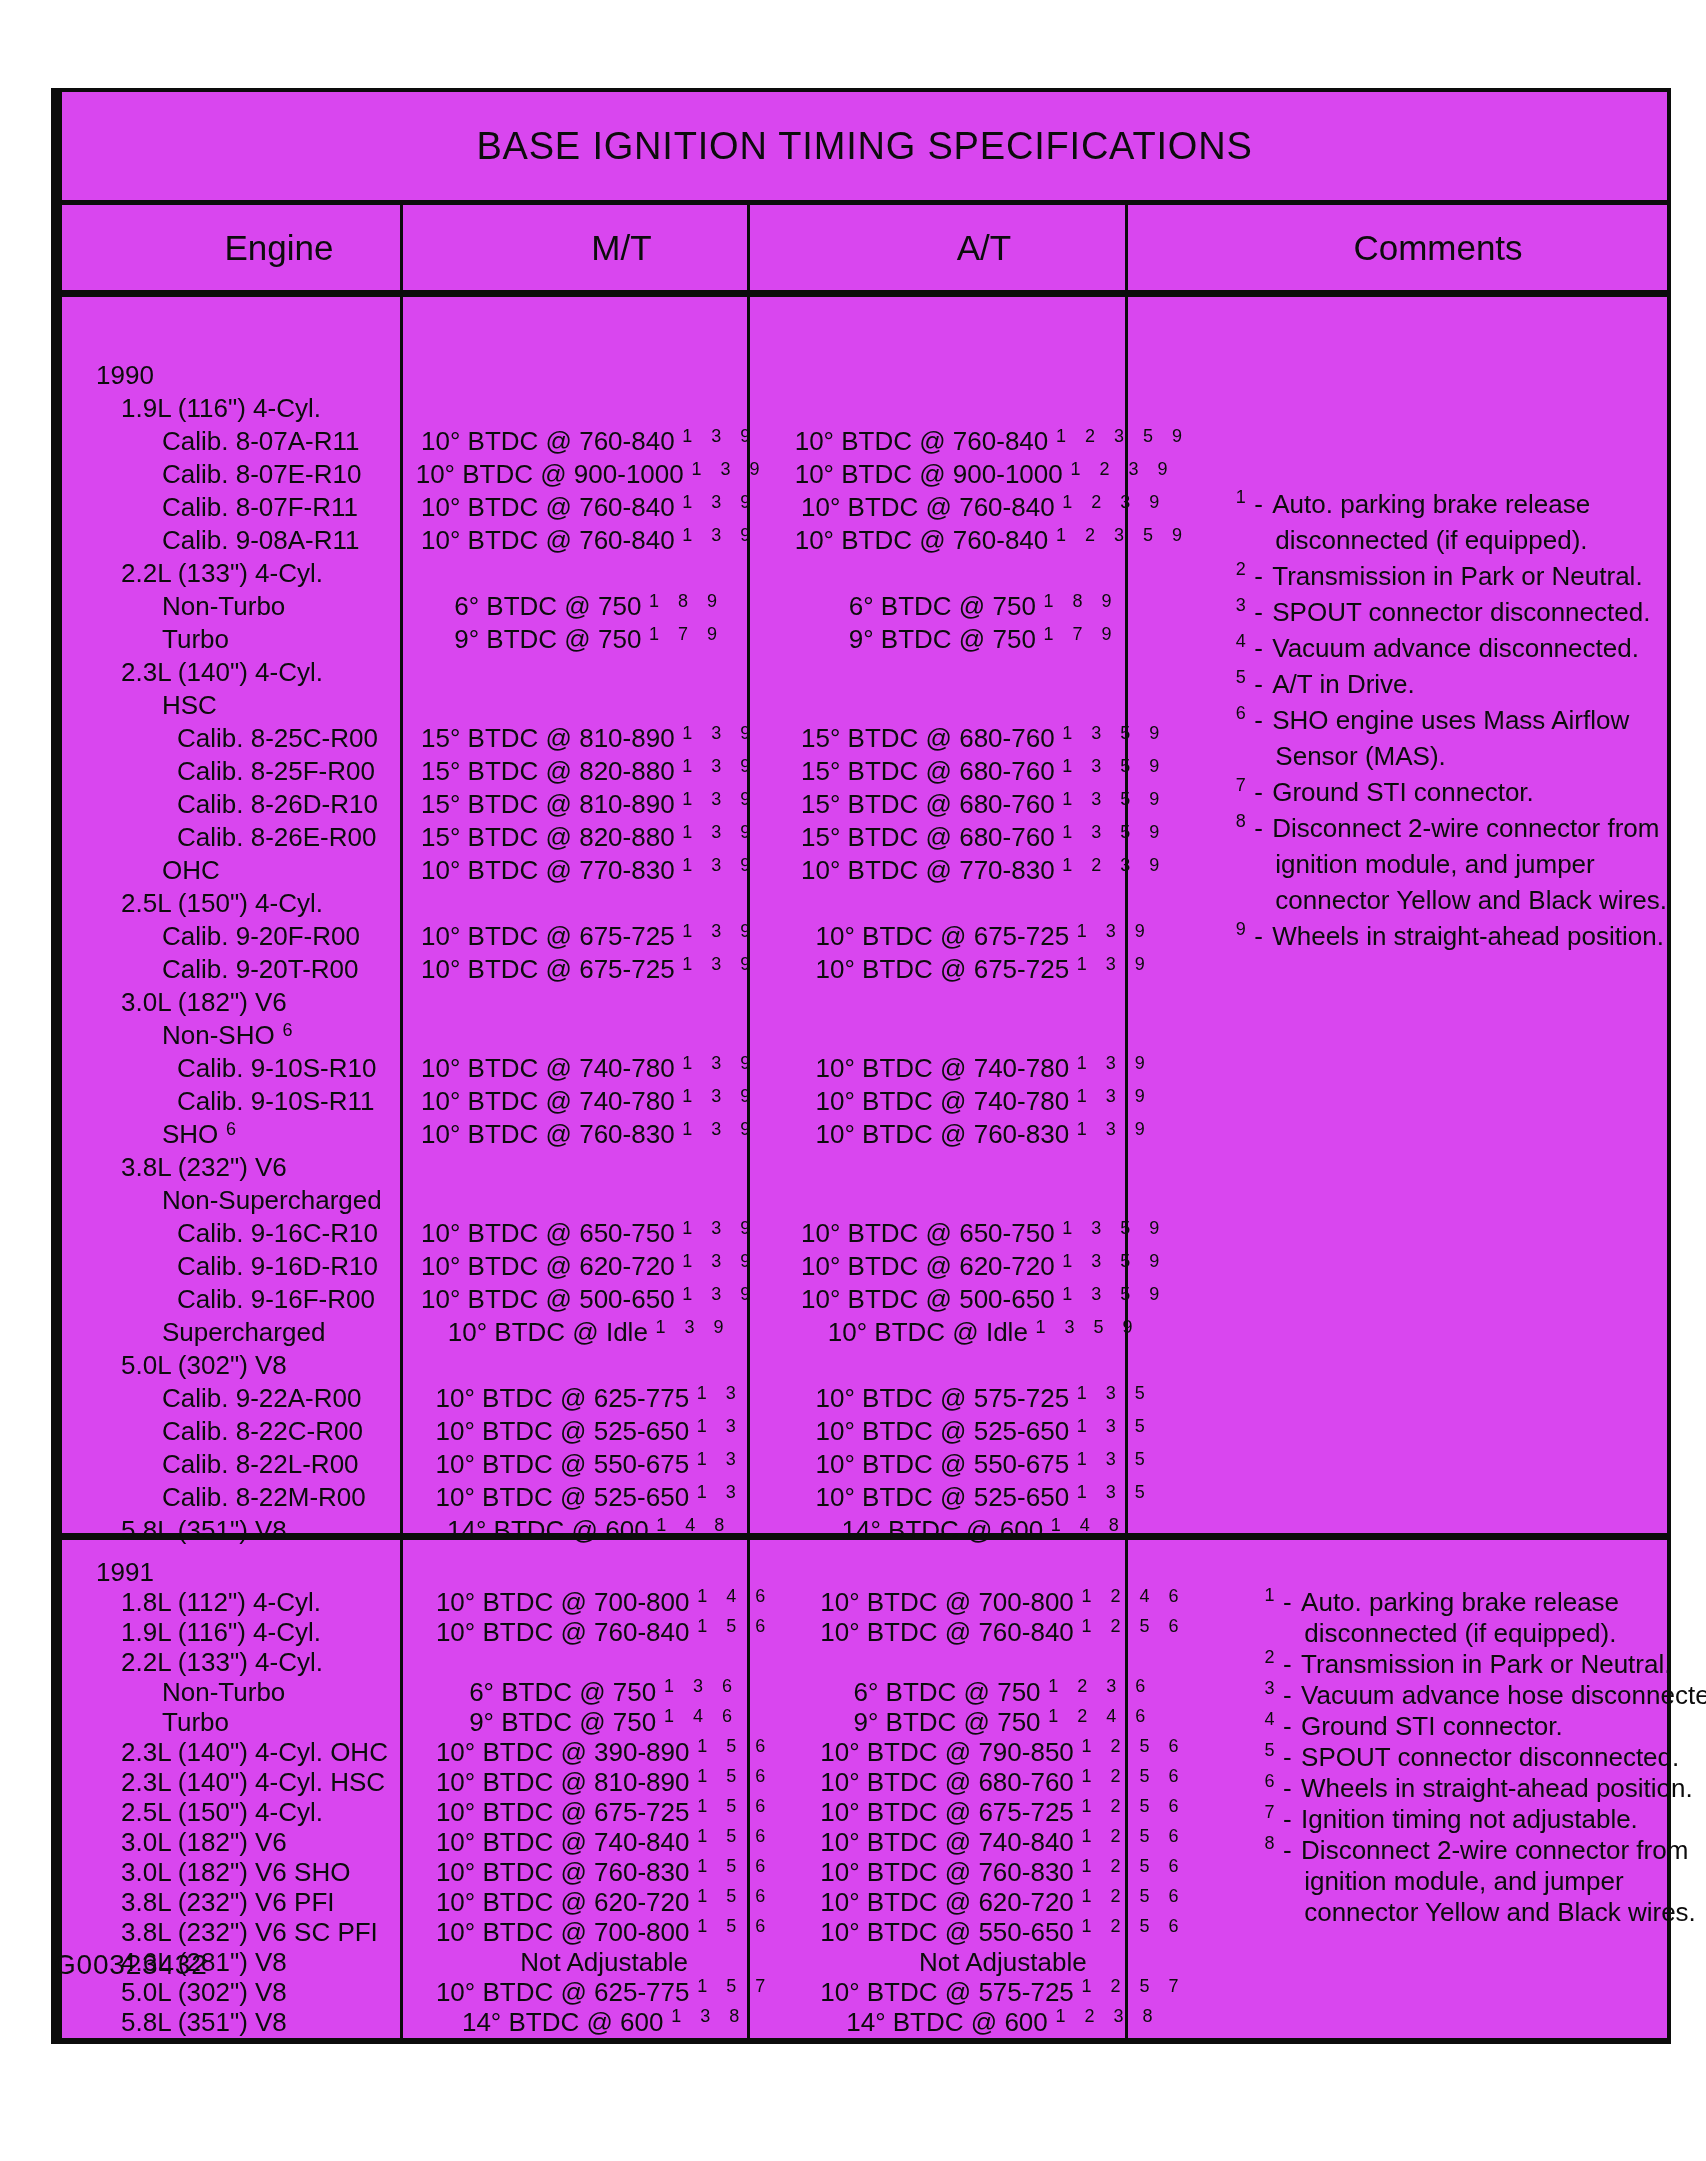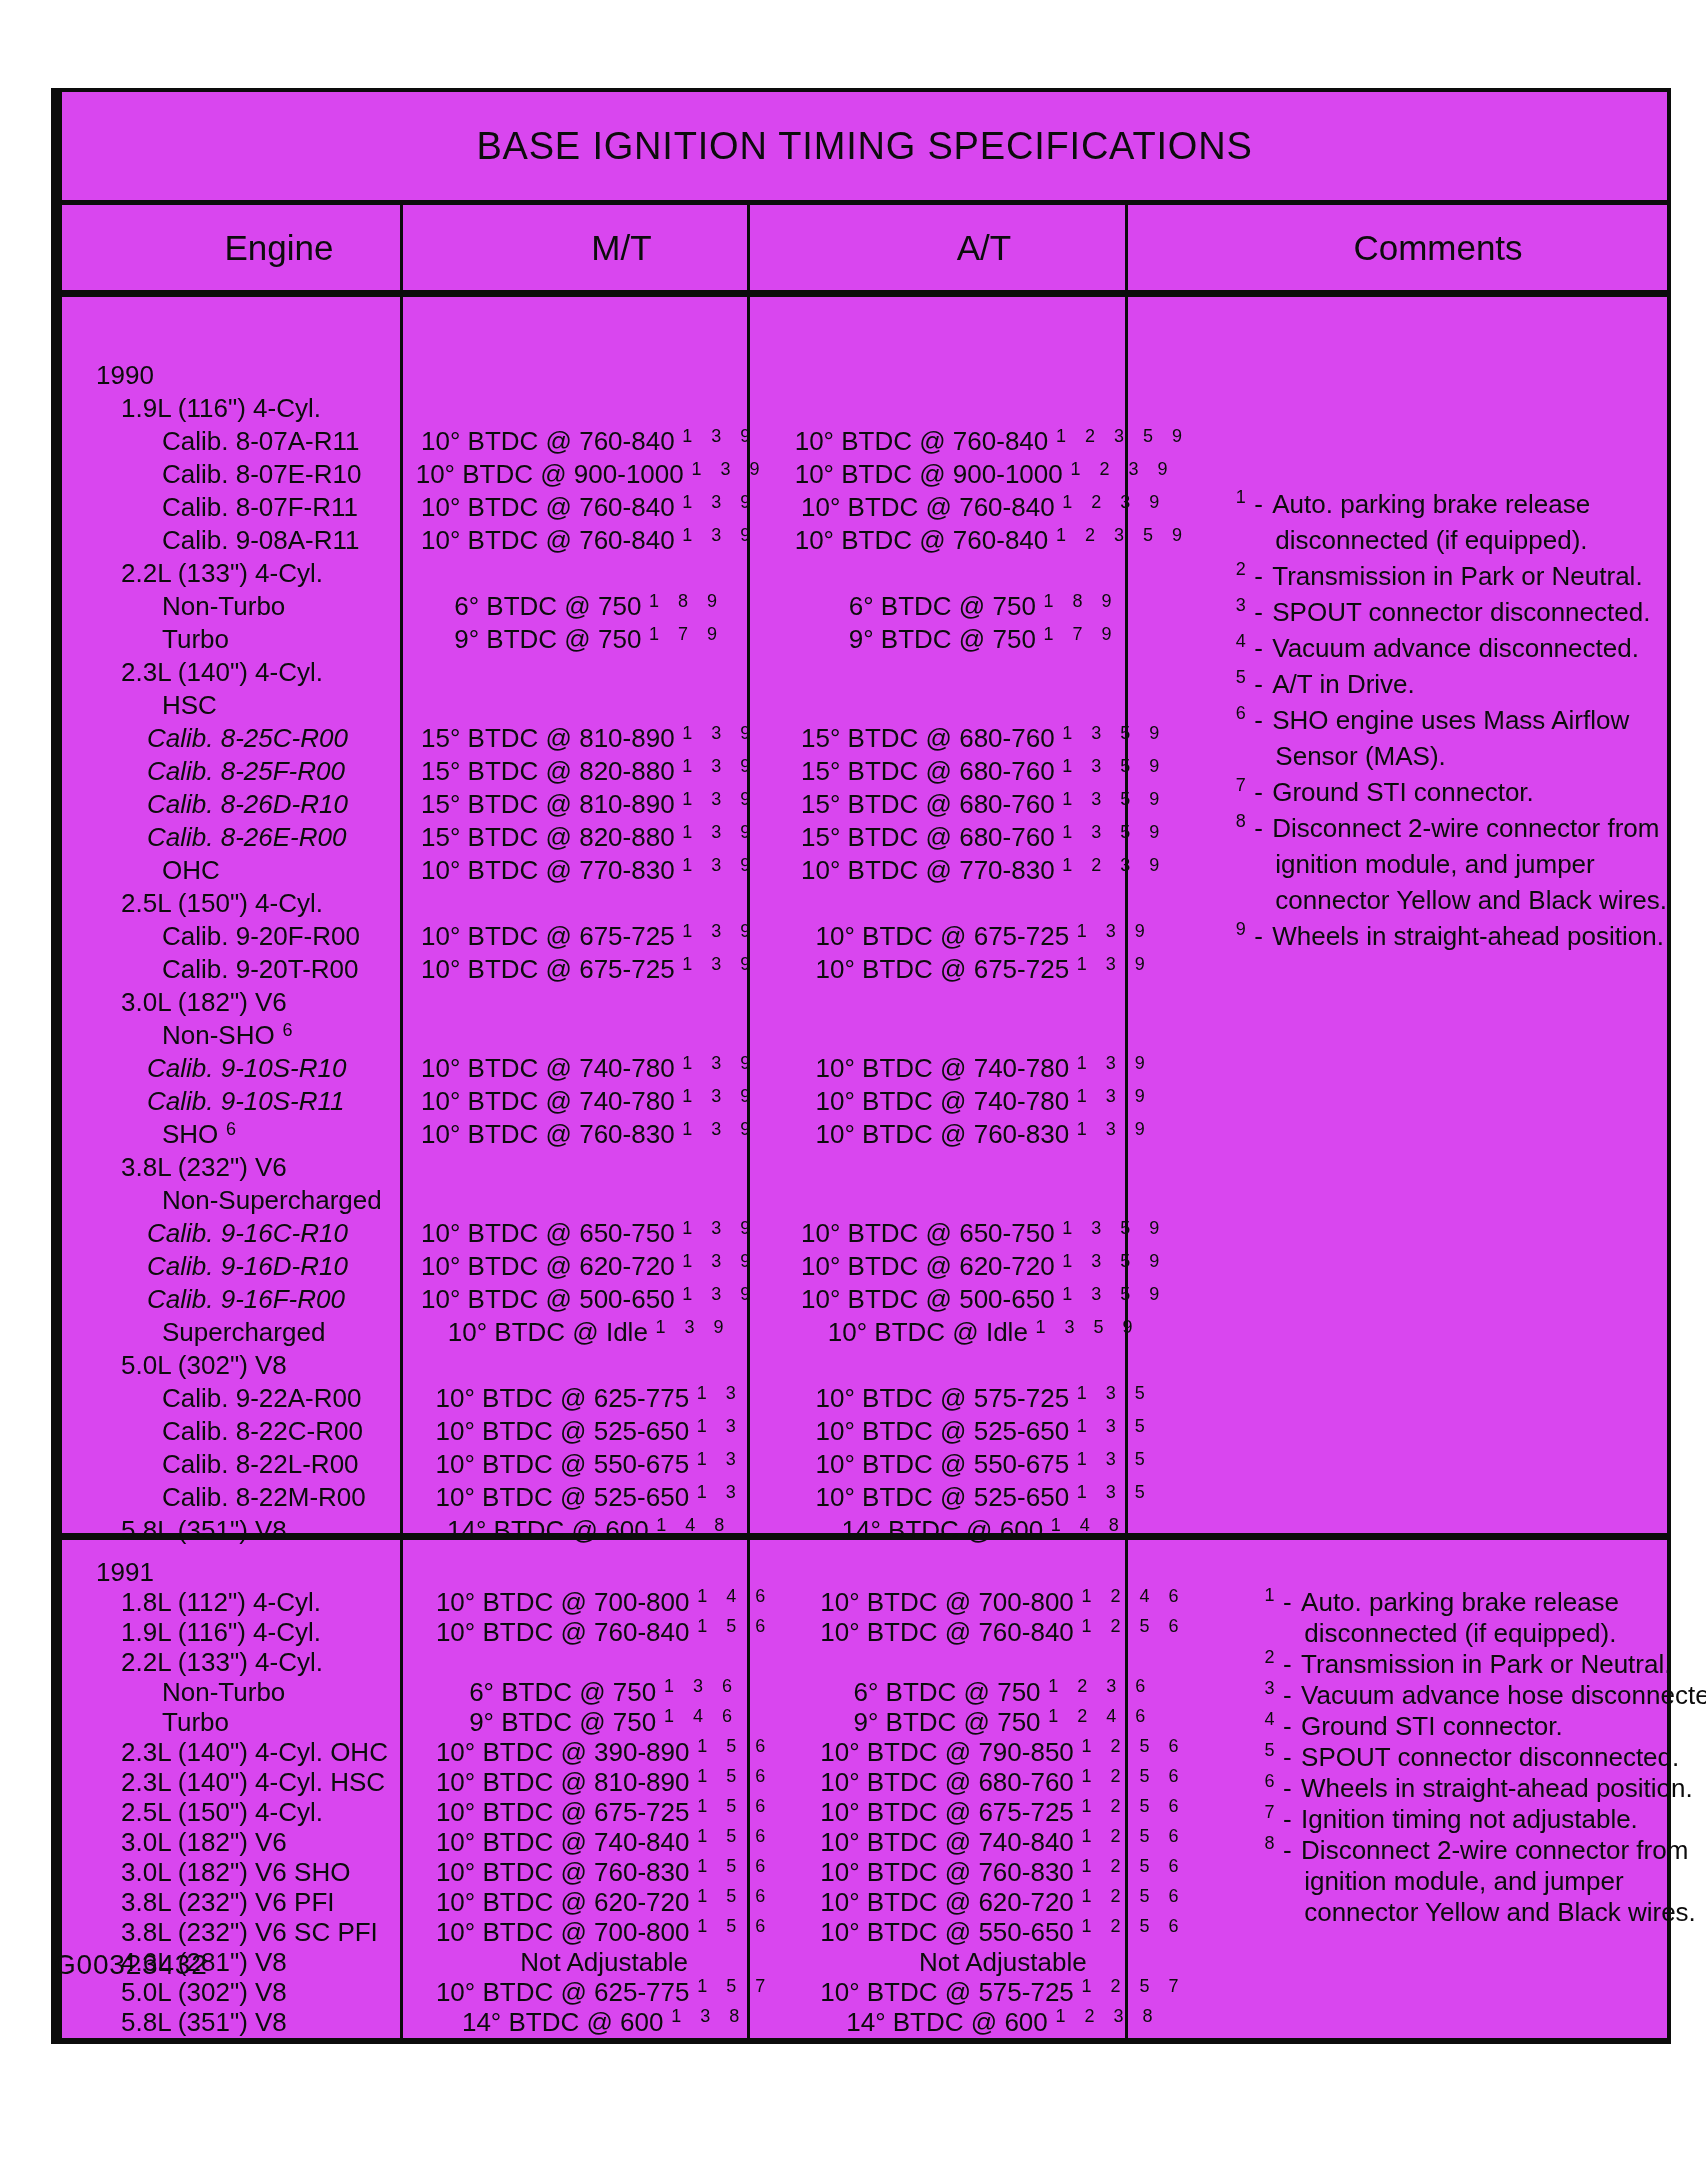--- a/index.html
+++ b/index.html
@@ -70,21 +70,21 @@
 
   .r {
     height:var(--lh); line-height:var(--lh);
     font-size:26px; white-space:nowrap; overflow:visible;
   }
   .col-mt .r, .col-at .r { text-align:center; }
 
   .ind0 { padding-left:34px;  }
   .ind1 { padding-left:59px;  }
   .ind2 { padding-left:100px;  }
-  .ind3 { padding-left:85px;font-style:italic; }
+  .ind3 { padding-left:115px; }
 
   .sup {
     font-size:18px; letter-spacing:7px;
     position:relative; top:-8.5px; margin-left:7.7px;
     white-space:nowrap;
   }
 
   .section-divider { height:6.2px; background:#0c0c0c; width:100%; }
 
   

